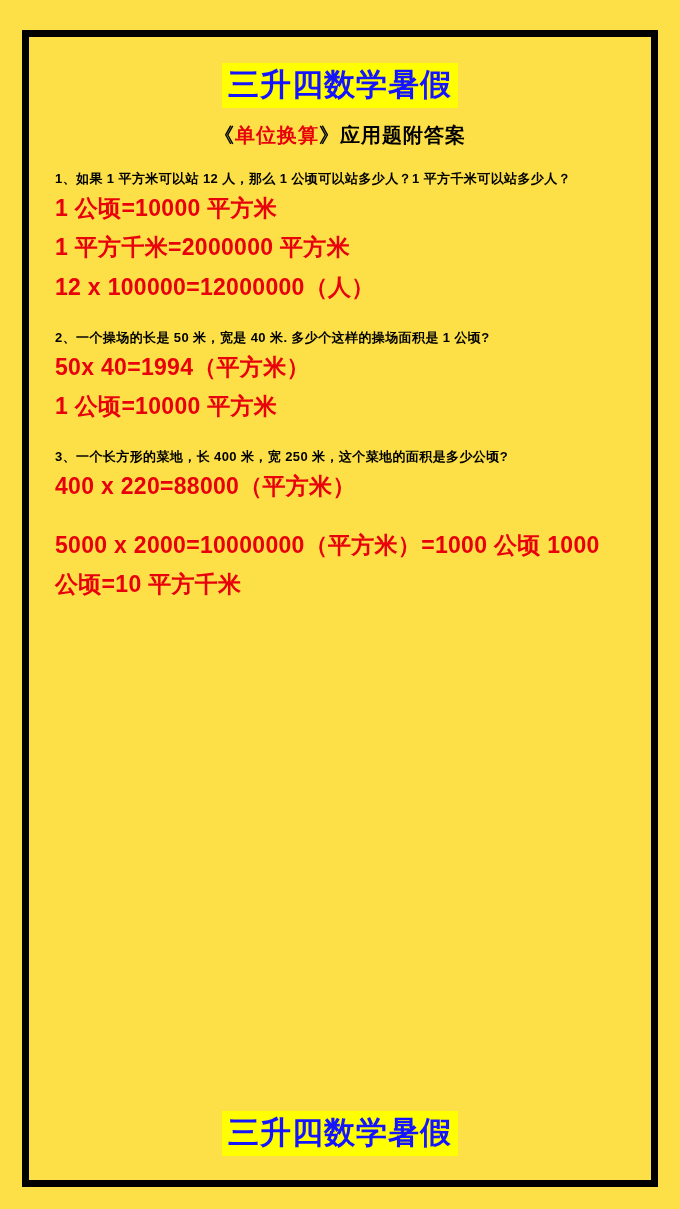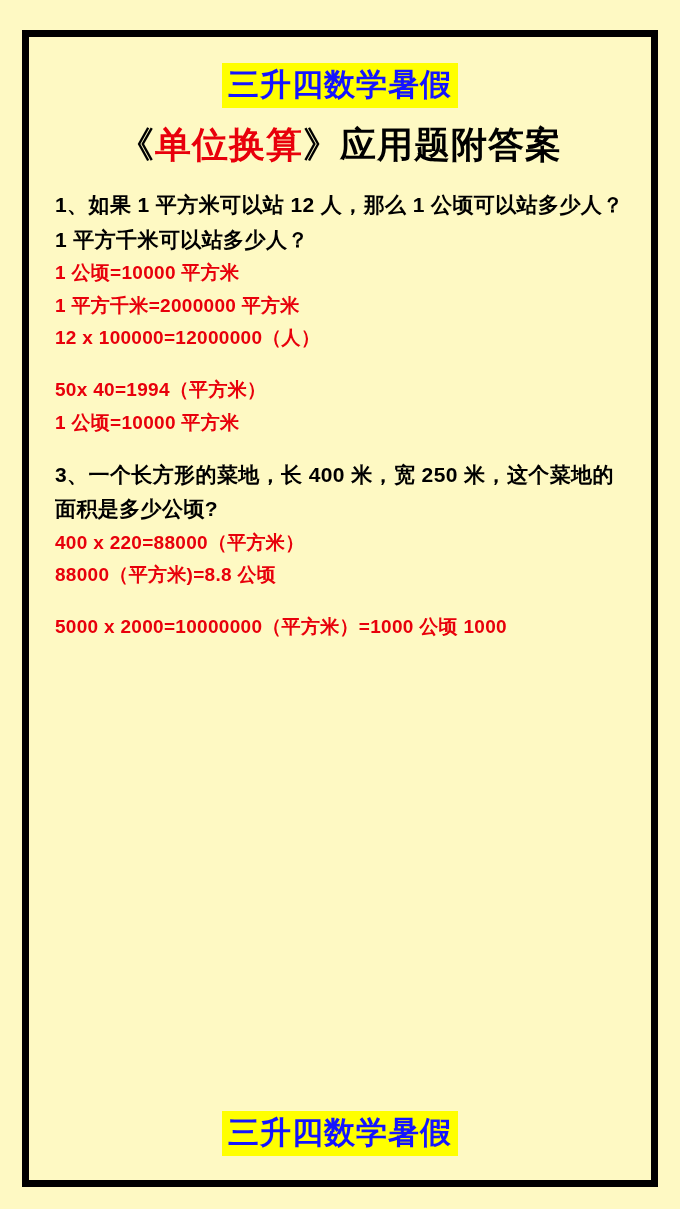--- a/index.html
+++ b/index.html
@@ -10,21 +10,21 @@
   body {
     width: 680px;
     height: 1209px;
     font-family: "Liberation Sans", sans-serif;
     -webkit-font-smoothing: antialiased;
   }
   .page {
     position: relative;
     width: 680px;
     height: 1209px;
-    background: #fef9c3;
+    background: #fde047;
     box-sizing: border-box;
     padding: 30px 22px 22px 22px;
   }
   .frame {
     box-sizing: border-box;
     width: 100%;
     height: 100%;
     border: 7px solid #000000;
     padding: 26px 26px 20px 26px;
     display: flex;
@@ -38,45 +38,45 @@
     background: #ffff00;
     color: #1414ff;
     font-weight: bold;
     font-size: 31px;
     line-height: 1.28;
     padding: 2px 6px 3px 6px;
     letter-spacing: 1px;
   }
   .subtitle {
     margin-top: 14px;
-    font-size: 36px;
+    font-size: 20px;
     font-weight: bold;
     color: #000000;
     letter-spacing: 1px;
     line-height: 1.3;
   }
   .subtitle .red {
     color: #e8000b;
   }
   .content {
     margin-top: 20px;
     flex: 1 1 auto;
   }
   .qa-block {
     margin-bottom: 19px;
   }
   .question {
-    font-size: 21px;
+    font-size: 13px;
     color: #000000;
     font-weight: bold;
     line-height: 1.63;
     letter-spacing: 0.4px;
   }
   .answer-line {
-    font-size: 19px;
+    font-size: 23px;
     color: #e8000b;
     font-weight: bold;
     line-height: 1.72;
     letter-spacing: 0.3px;
   }
   .footer-block {
     text-align: center;
     margin-top: 4px;
     padding-bottom: 4px;
   }
@@ -107,32 +107,33 @@
     <div class="content">
 
       <div class="qa-block">
         <div class="question">1、如果 1 平方米可以站 12 人，那么 1 公顷可以站多少人？1 平方千米可以站多少人？</div>
         <div class="answer-line">1 公顷=10000 平方米</div>
         <div class="answer-line">1 平方千米=2000000 平方米</div>
         <div class="answer-line">12 x 100000=12000000（人）</div>
       </div>
 
       <div class="qa-block">
+        <div class="question">2、一个操场的长是 50 米，宽是 40 米. 多少个这样的操场面积是 1 公顷?</div>
         <div class="answer-line">50x 40=1994（平方米）</div>
         <div class="answer-line">1 公顷=10000 平方米</div>
       </div>
 
       <div class="qa-block">
         <div class="question">3、一个长方形的菜地，长 400 米，宽 250 米，这个菜地的面积是多少公顷?</div>
         <div class="answer-line">400 x 220=88000（平方米）</div>
-        <div class="answer-line">88000（平方米)=8.8 公顷</div>
       </div>
 
       <div class="qa-block">
         <div class="answer-line">5000 x 2000=10000000（平方米）=1000 公顷 1000</div>
+        <div class="answer-line">公顷=10 平方千米</div>
       </div>
 
     </div>
 
     <div class="footer-block">
       <span class="footer-main">三升四数学暑假</span>
     </div>
 
   </div>
 </div>

